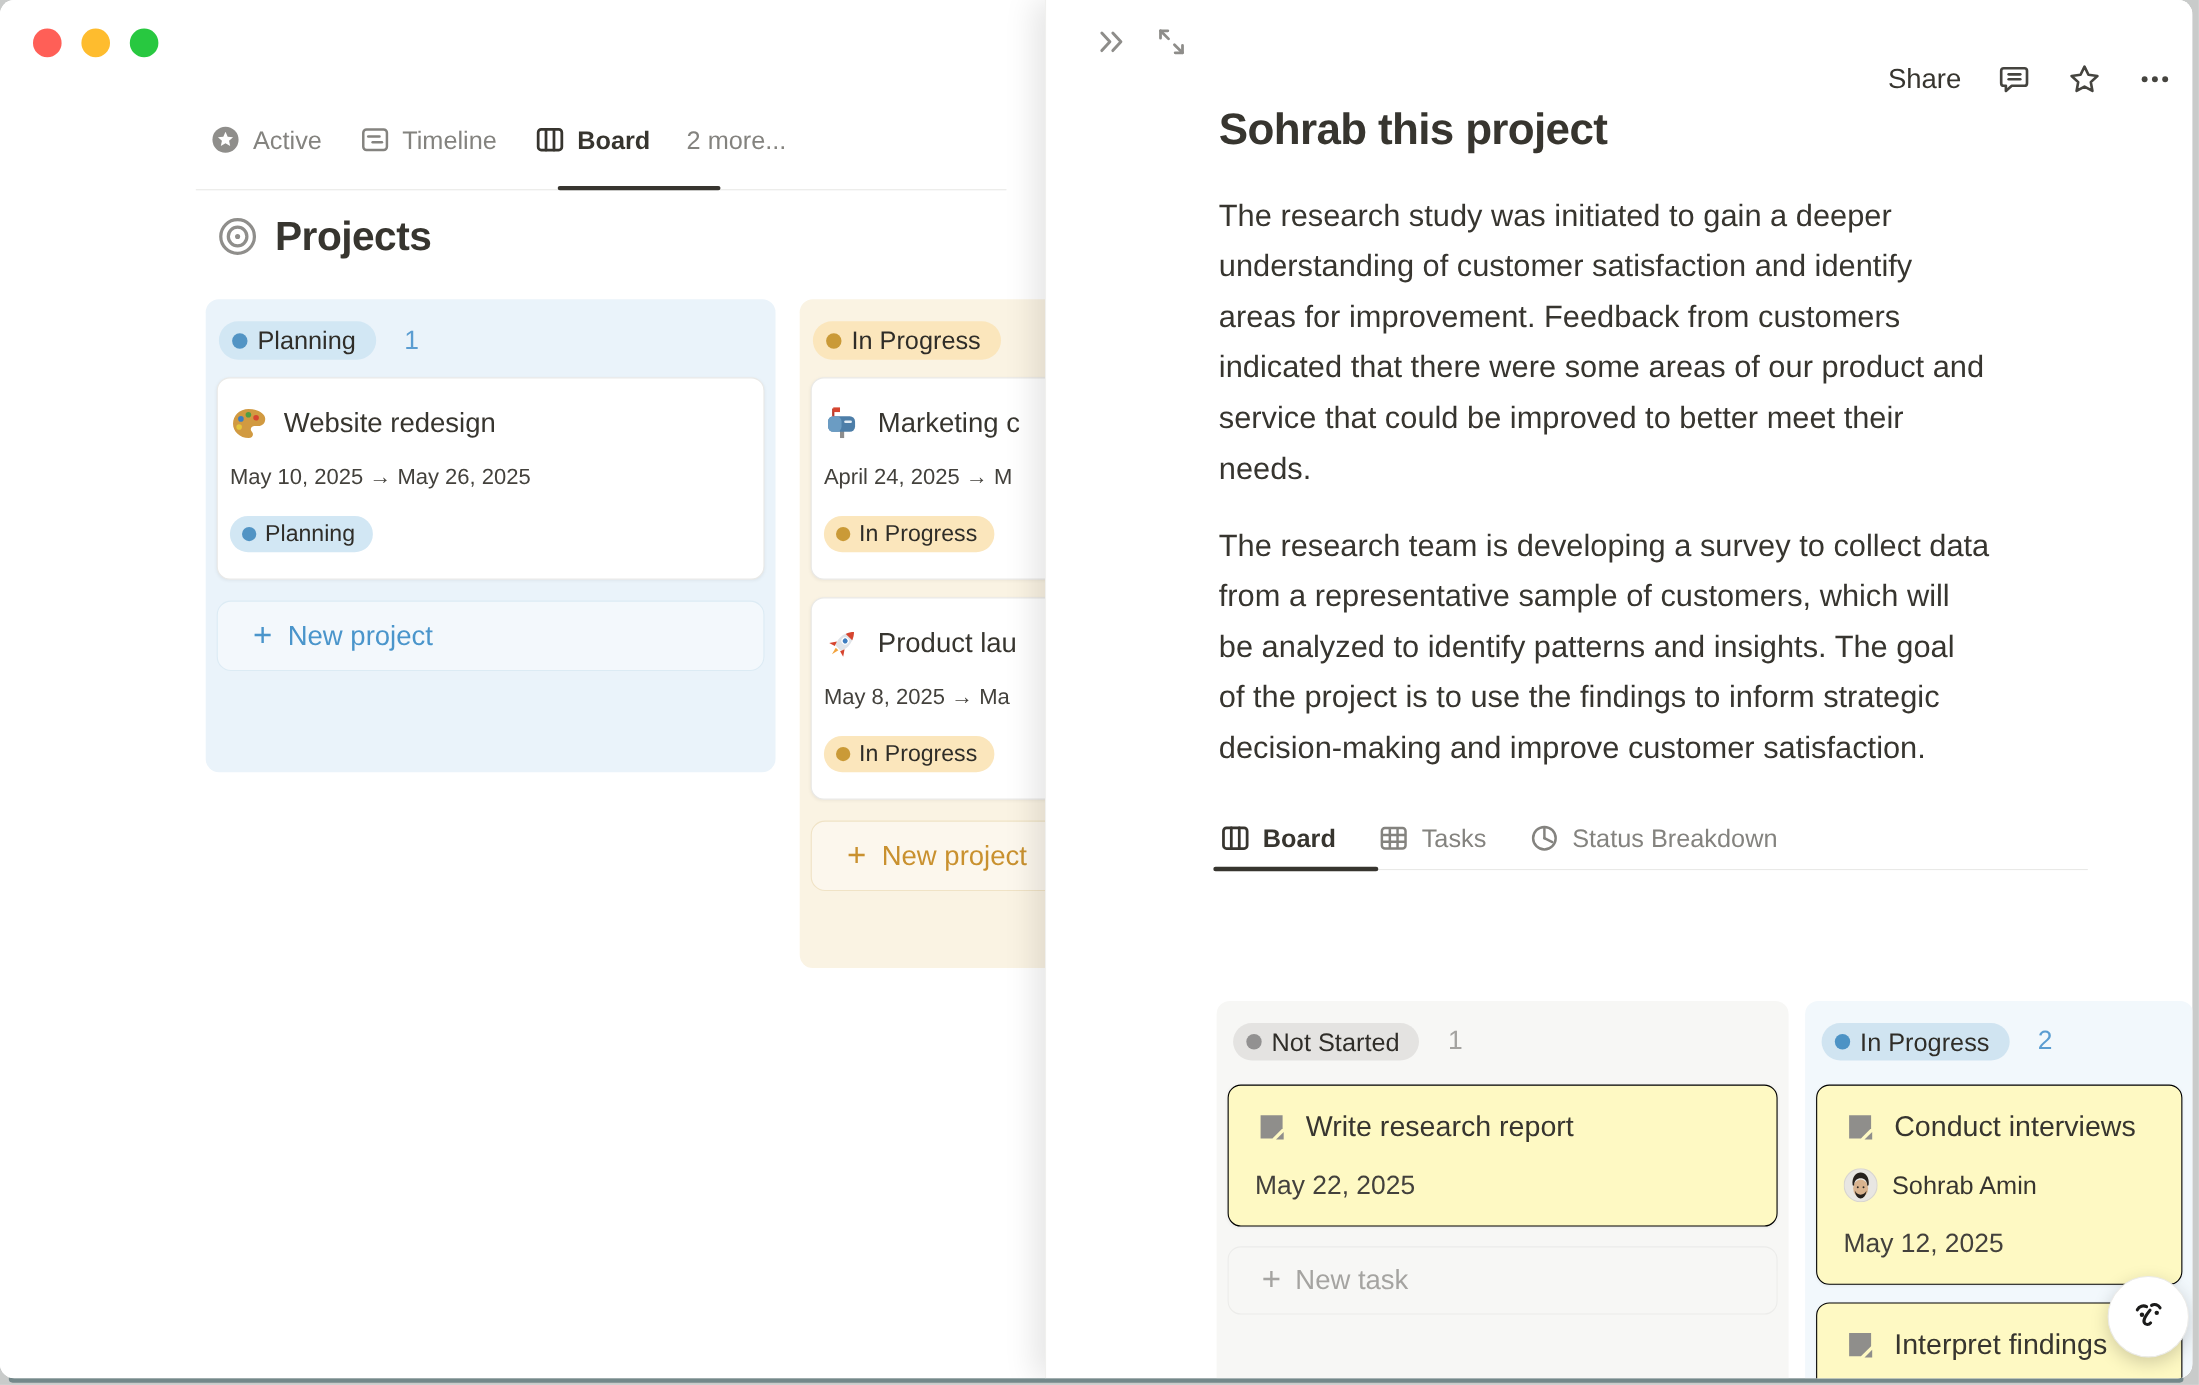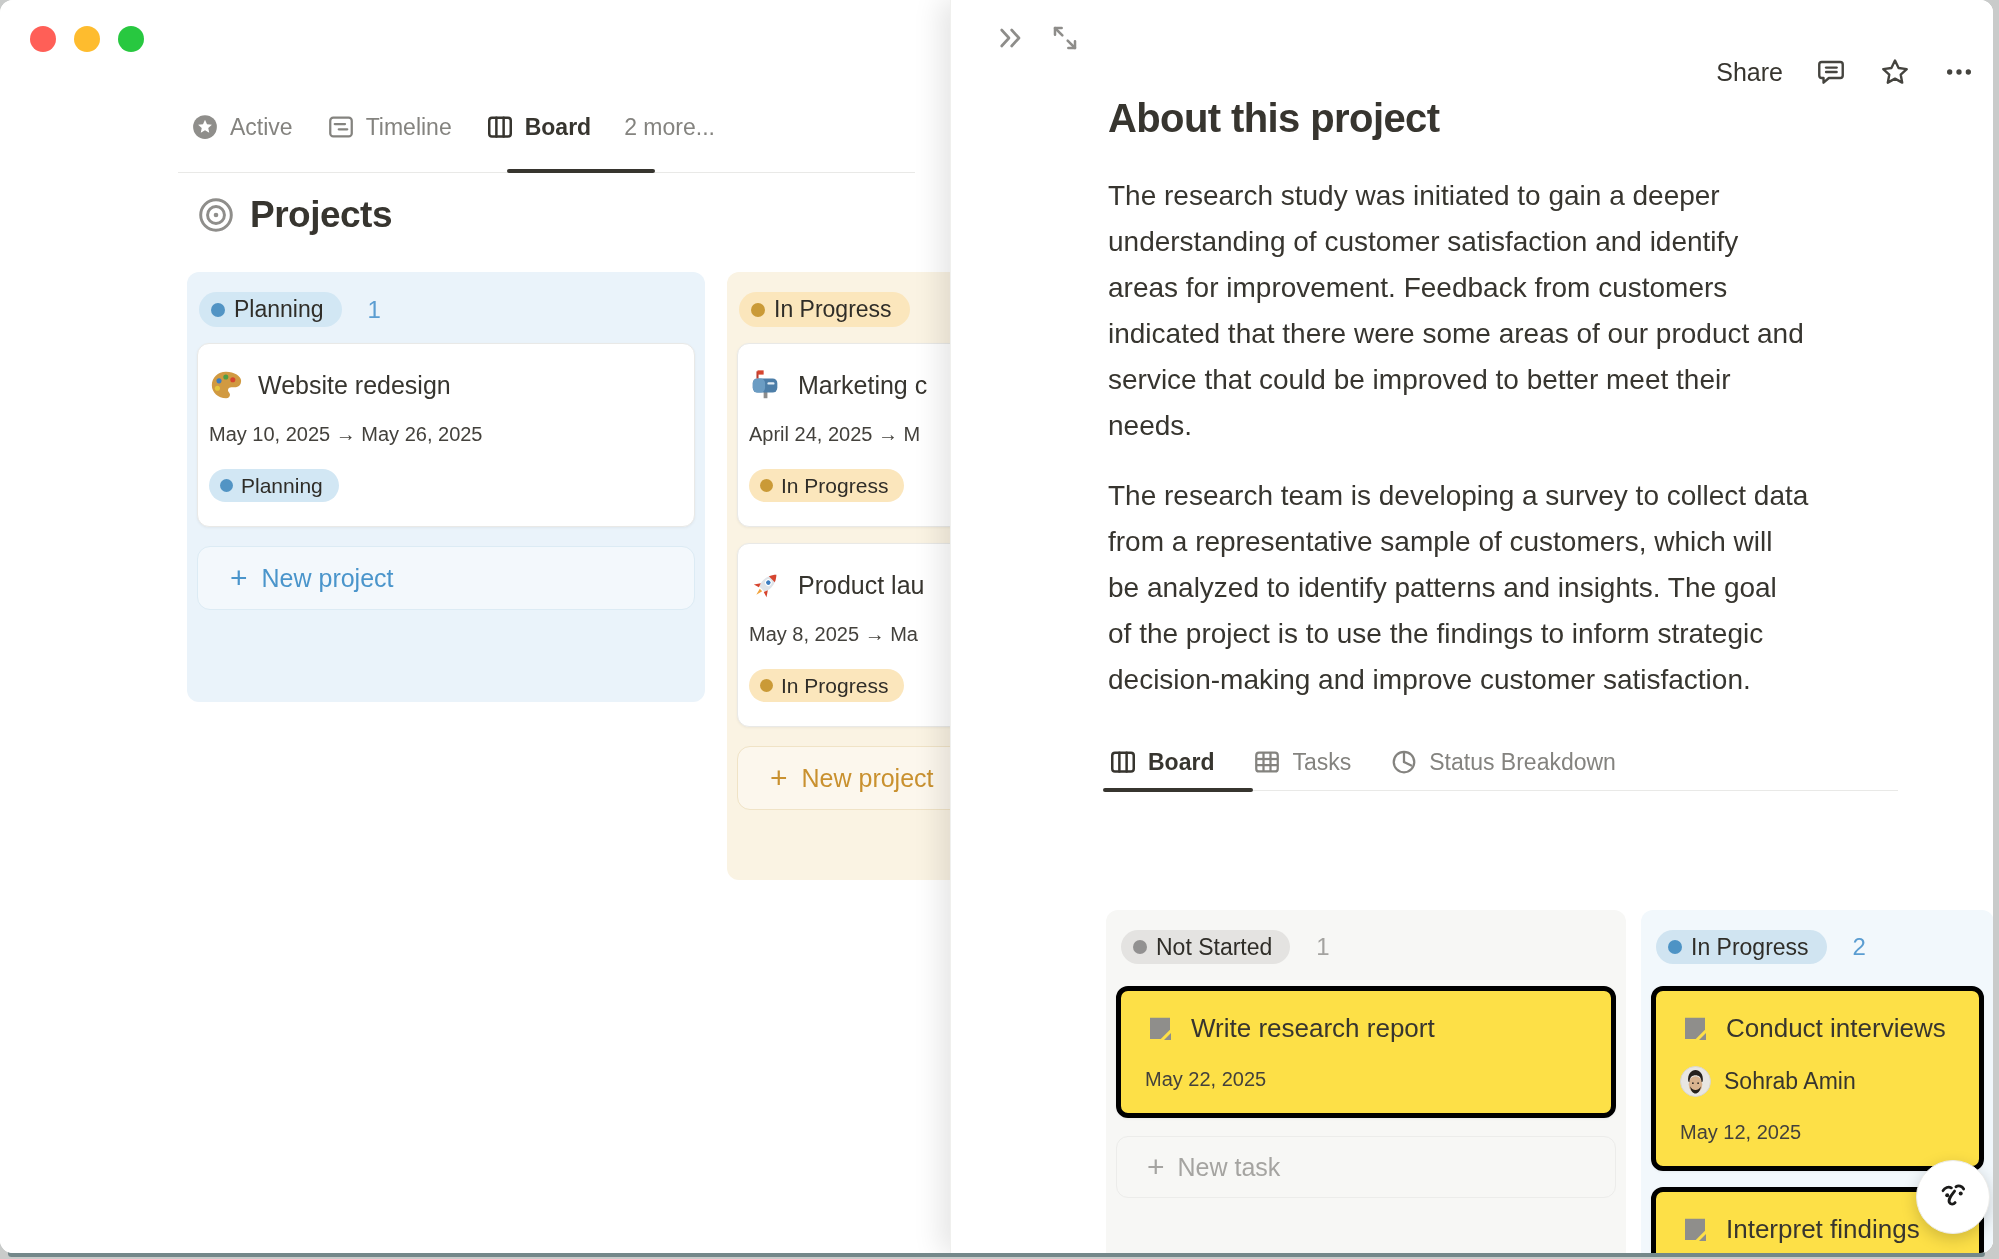--- a/index.html
+++ b/index.html
@@ -71,26 +71,26 @@
   .panel-tabs { margin-top:44px; display:flex; align-items:center; gap:38px; position:relative; }
   .panel-tabs .tab svg { width:30px; height:30px; }
   .ptab-divider { margin-top:13px; height:1px; background:#e9e9e7; width:790px; position:relative; }
   .ptab-underline { position:absolute; left:-5px; top:-2px; width:150px; height:4px; background:#37352f; border-radius:2px; }
 
   .pcol { position:absolute; top:910px; border-radius:12px 12px 0 0; }
   .pcol-notstarted { left:155px; width:520px; height:343px; background:#f7f7f5; }
   .pcol-inprogress { left:690px; width:353px; height:343px; background:#f2f8fc; }
   .pcol .col-header { margin:20px 0 0 15px; }
   .pcol .pill { height:34px; font-size:23px; }
-  .tcard { background:#fde047; border:5px solid #000000; border-radius:12px; box-shadow:0 1px 3px rgba(15,15,15,.05); margin:22px 10px 0 10px; padding:22px 24px; cursor:pointer; }
+  .tcard { background:#fef9c3; border:1px solid #000000; border-radius:12px; box-shadow:0 1px 3px rgba(15,15,15,.05); margin:22px 10px 0 10px; padding:22px 24px; cursor:pointer; }
   .tcard .title-row { display:flex; align-items:center; gap:16px; font-size:26px; font-weight:500; white-space:nowrap; }
   .tcard .title-row svg { width:30px; height:30px; flex:0 0 auto; }
   .tcard .assignee { display:flex; align-items:center; gap:13px; margin-top:22px; font-size:23px; color:#37352f; }
   .tcard .assignee svg { width:31px; height:31px; }
-  .tcard .tdate { margin-top:24px; font-size:20px; color:#43413c; }
+  .tcard .tdate { margin-top:24px; font-size:24px; color:#43413c; }
   .tcard + .tcard { margin-top:16px; }
   .tcard.stub { height:120px; }
   .new-task { margin:18px 10px 0 10px; height:62px; border-radius:12px; display:flex; align-items:center; gap:13px; padding-left:30px; font-size:25px; cursor:pointer; }
 
   .ai-btn { position:absolute; left:965px; top:1160px; width:74px; height:74px; border-radius:50%; background:#fff; border:1px solid #ebebe9; box-shadow:0 5px 16px rgba(0,0,0,.18); display:flex; align-items:center; justify-content:center; cursor:pointer; }
   .ai-btn svg { width:42px; height:42px; }
 </style>
 </head>
 <body>
 
@@ -255,21 +255,21 @@
           <path d="M12 3.4l2.7 5.6 6.1.8-4.5 4.2 1.1 6-5.4-3-5.4 3 1.1-6L3.2 9.8l6.1-.8z"></path>
         </svg>
       <svg viewBox="0 0 24 24" fill="#45443f">
           <circle cx="5" cy="12" r="2"></circle>
           <circle cx="12" cy="12" r="2"></circle>
           <circle cx="19" cy="12" r="2"></circle>
         </svg>
     </div>
 
     <div class="panel-content">
-      <h1 class="about-h">About this project</h1>
+      <h1 class="about-h">Sohrab this project</h1>
       <p class="para">The research study was initiated to gain a deeper
 understanding of customer satisfaction and identify
 areas for improvement. Feedback from customers
 indicated that there were some areas of our product and
 service that could be improved to better meet their
 needs.</p>
       <p class="para">The research team is developing a survey to collect data
 from a representative sample of customers, which will
 be analyzed to identify patterns and insights. The goal
 of the project is to use the findings to inform strategic

